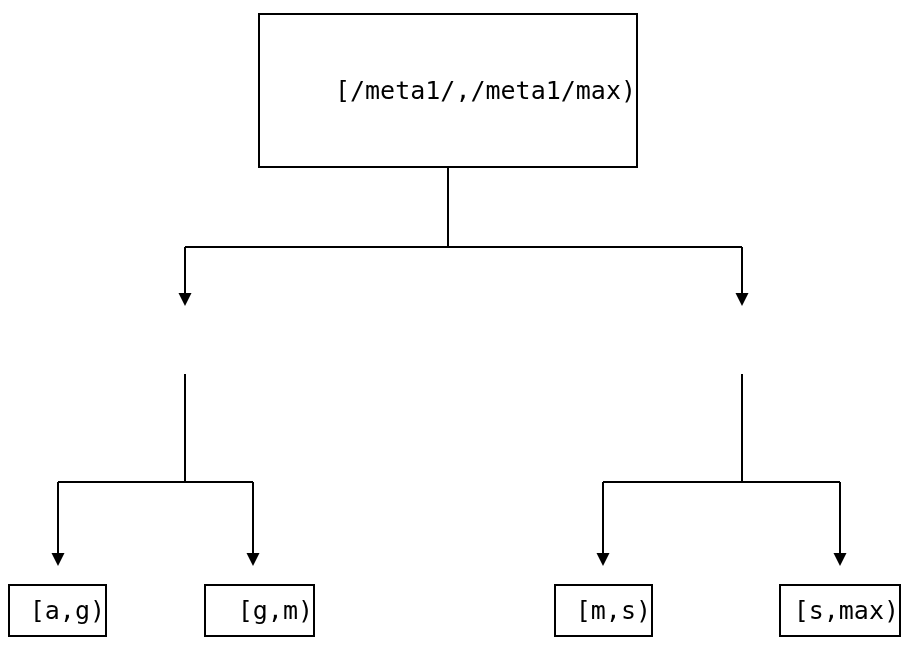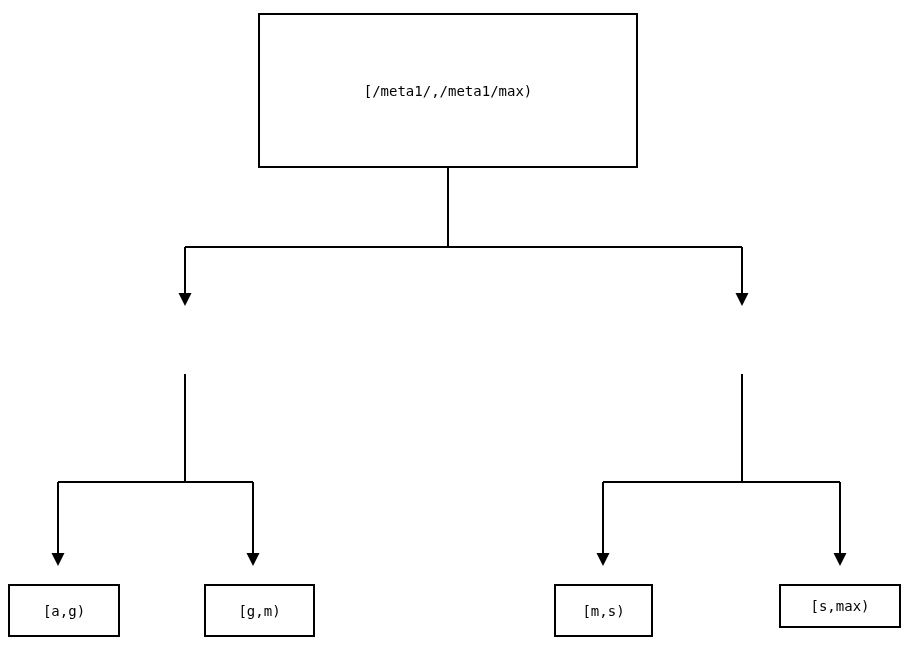--- a/index.html
+++ b/index.html
@@ -23,33 +23,33 @@
     height: 652px;
   }
   .node {
     position: absolute;
     box-sizing: border-box;
     border: 2px solid #000000;
     background: #ffffff;
     color: #000000;
     display: flex;
     align-items: center;
-    justify-content: center;
-    font-size: 14px;
+    justify-content: flex-end;
+    font-size: 25px;
     line-height: 1;
     white-space: nowrap;
     letter-spacing: 0;
   }
   .node-root        { left: 258px; top: 13px;  width: 380px; height: 155px; }
   .node-left        { left: 24px;  top: 324px; width: 322px; height: 50px;  }
   .node-right       { left: 583px; top: 324px; width: 319px; height: 50px;  }
-  .node-left-left   { left: 8px;   top: 584px; width: 112px;  height: 53px;  }
+  .node-left-left   { left: 8px;   top: 584px; width: 99px;  height: 53px;  }
   .node-left-right  { left: 204px; top: 584px; width: 111px;  height: 53px;  }
   .node-right-left  { left: 554px; top: 584px; width: 99px;  height: 53px;  }
-  .node-right-right { left: 779px; top: 584px; width: 122px; height: 44px;  }
+  .node-right-right { left: 779px; top: 584px; width: 122px; height: 53px;  }
 </style>
 </head>
 <body>
 
 <div class="canvas">
 
   <svg class="edge-layer" viewBox="0 0 912 652" xmlns="http://www.w3.org/2000/svg">
 
     <path d="M448 168 V247 M185 247 H742 M185 247 V293 M742 247 V293" fill="none" stroke="#000000" stroke-width="2"></path>
 

